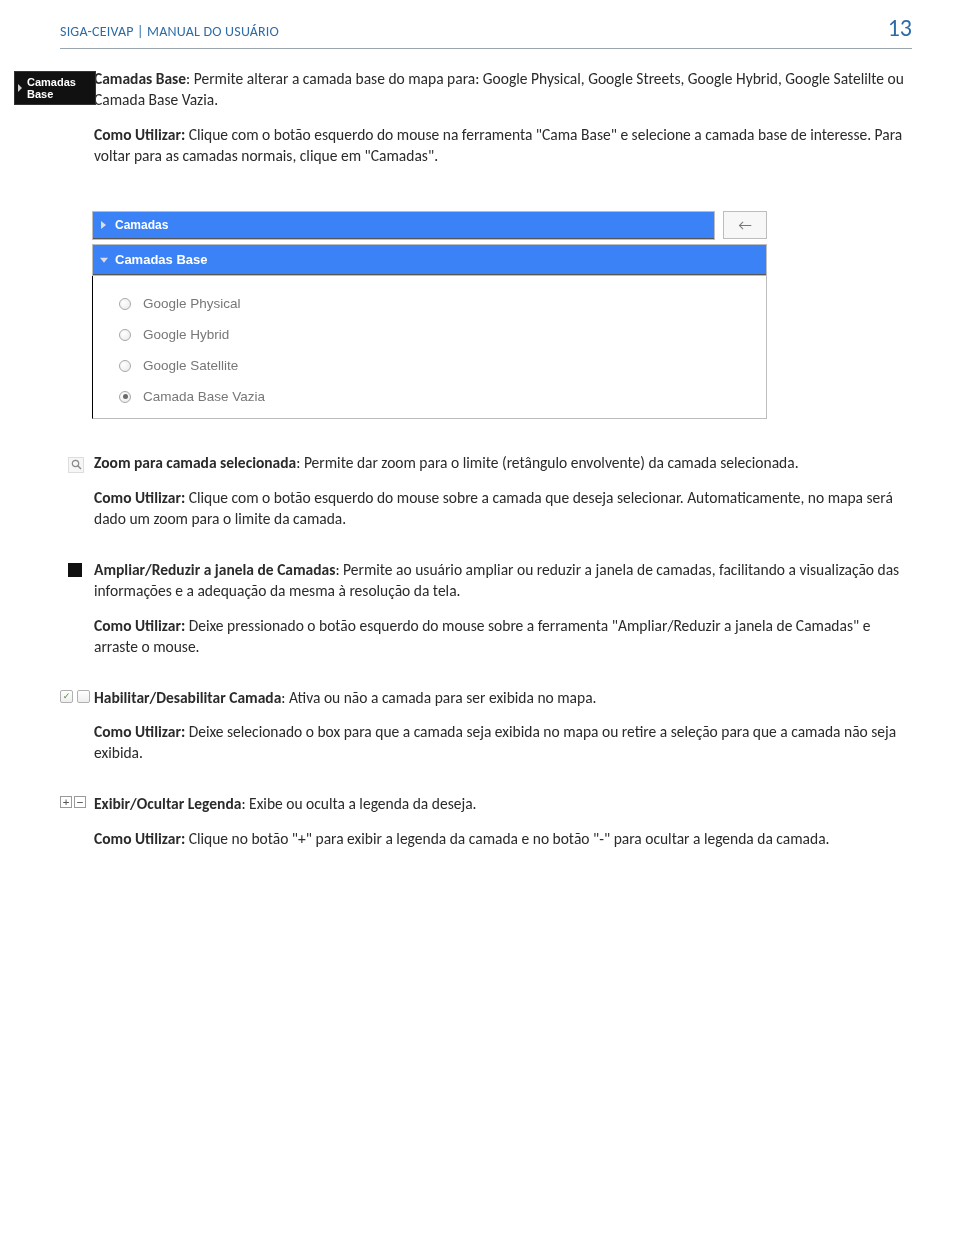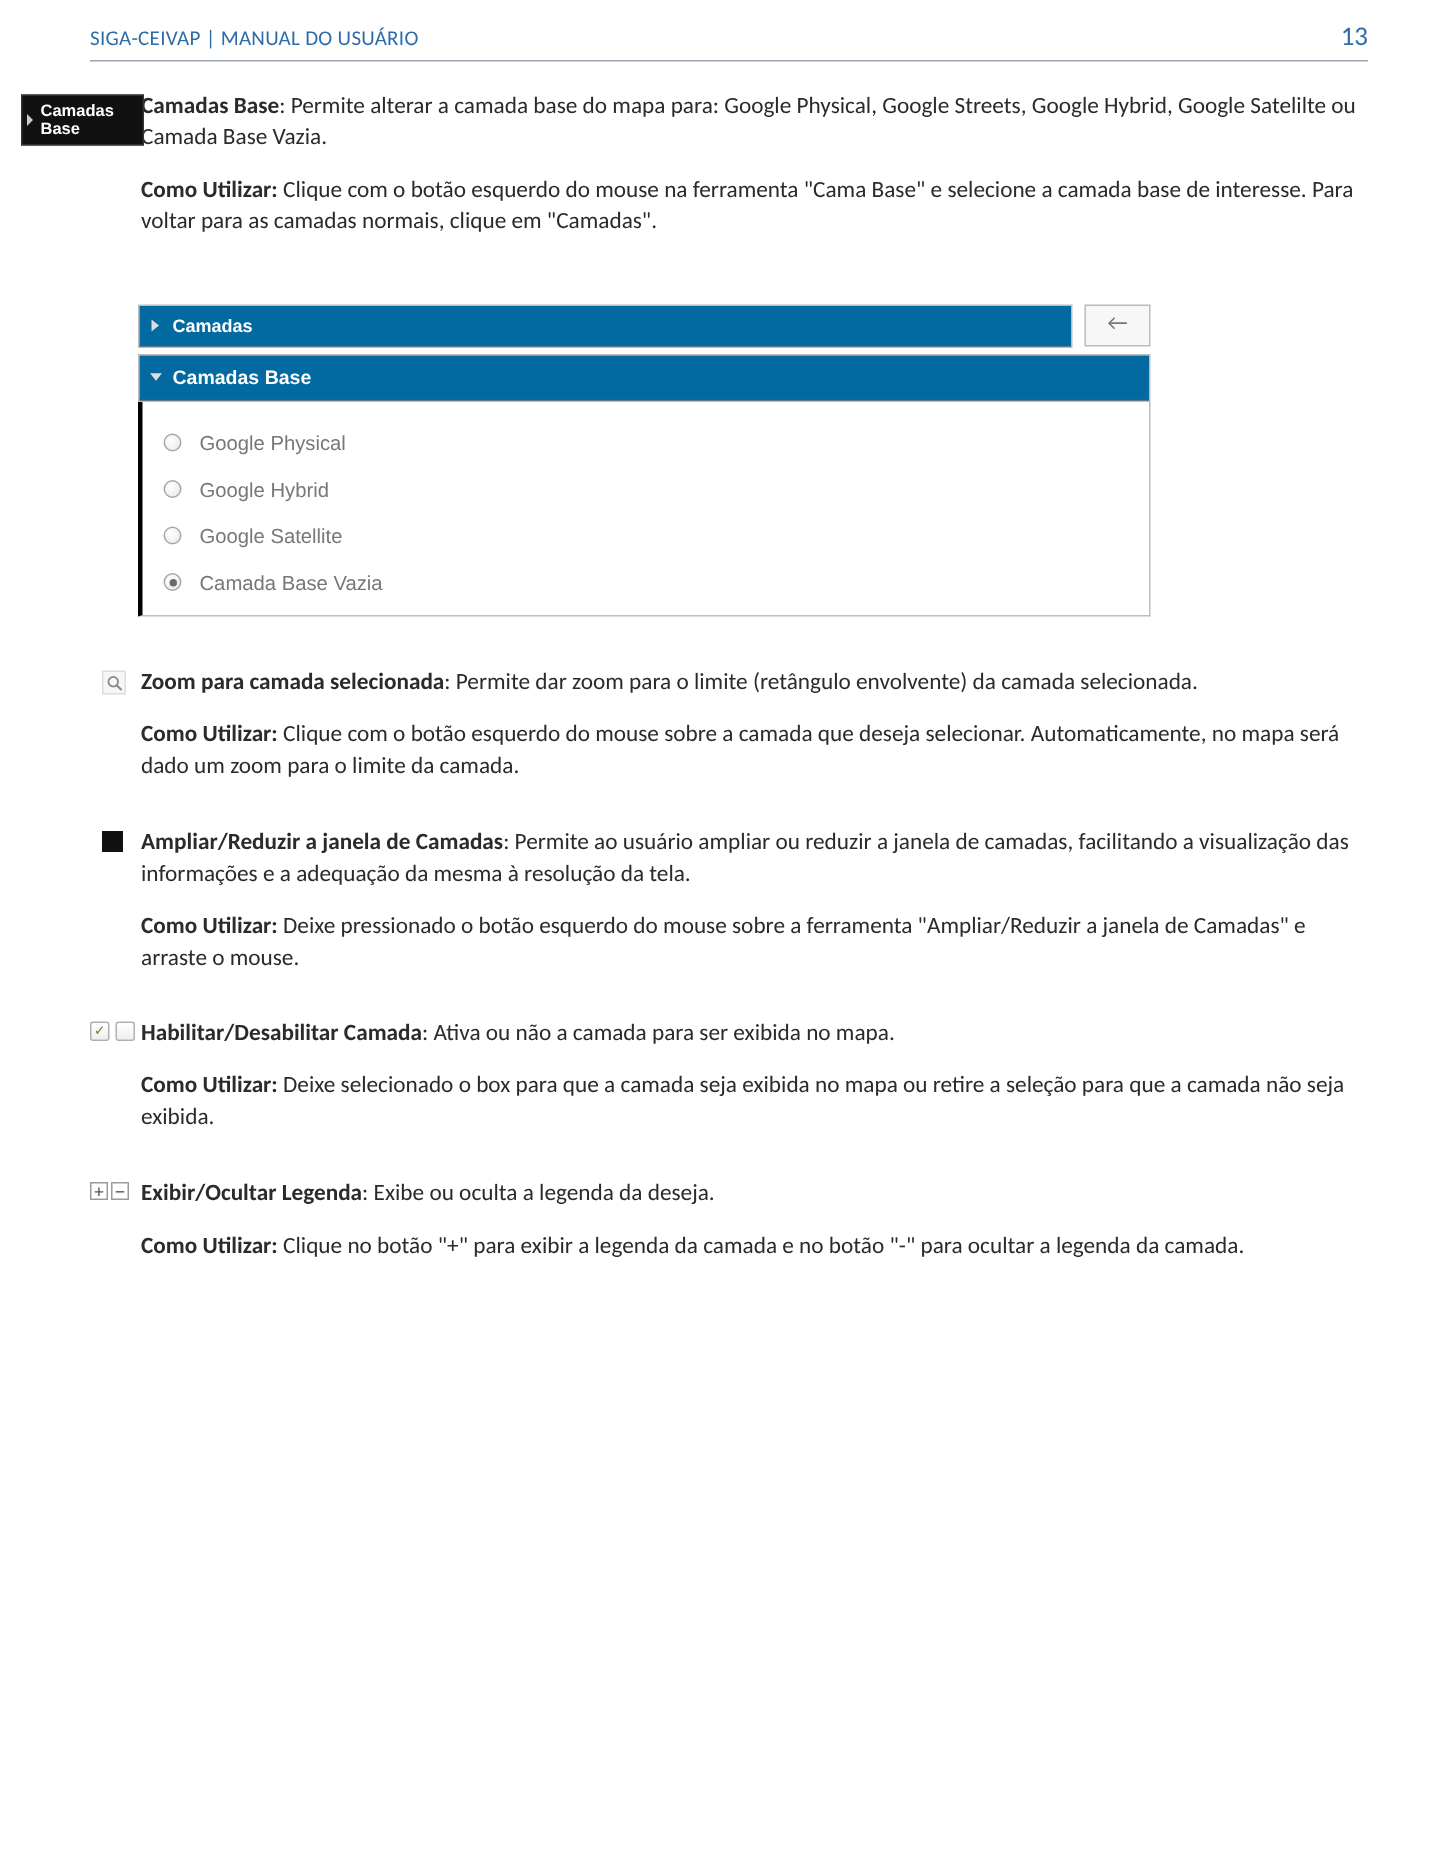--- a/index.html
+++ b/index.html
@@ -17,21 +17,21 @@
     justify-content: space-between;
     align-items: baseline;
     padding: 12px 48px 4px 60px;
     color: #2e6ca8;
   }
   .page-header .title {
     font-size: 14px;
     letter-spacing: 0.2px;
   }
   .page-header .num {
-    font-size: 18px;
+    font-size: 24px;
   }
   .header-rule {
     margin: 0 48px 20px 60px;
     border: none;
     border-top: 1px solid #9aa5af;
   }
   .section {
     display: flex;
     margin: 0 48px 30px 14px;
   }
@@ -73,21 +73,21 @@
   .panel-top {
     display: flex;
     gap: 8px;
   }
   .panel-main {
     flex: 1;
     background: #fff;
     border: 1px solid #bdbdbd;
   }
   .panel-hdr {
-    background: #0369a1;
+    background: #3b82f6;
     color: #fff;
     font: bold 12px Arial;
     padding: 6px 8px 6px 22px;
     border-bottom: 1px solid #555;
     position: relative;
   }
   .panel-hdr.collapsed::before {
     content: "";
     position: absolute;
     left: 8px; top: 50%;
@@ -116,22 +116,22 @@
     border: 1px solid #bdbdbd;
     background: #f7f7f7;
     display: flex;
     align-items: center;
     justify-content: center;
     color: #777;
     font-size: 15px;
     line-height: 1;
   }
   .panel-body {
-    padding: 12px 14px 6px;
-    border-left: 3px solid #000000;
+    padding: 12px 26px 6px;
+    border-left: 1px solid #000000;
     border-right: 1px solid #bdbdbd;
     border-bottom: 1px solid #bdbdbd;
   }
   .panel-body label {
     display: flex;
     align-items: center;
     font: 13.5px Arial;
     color: #777;
     padding: 8px 0;
   }

